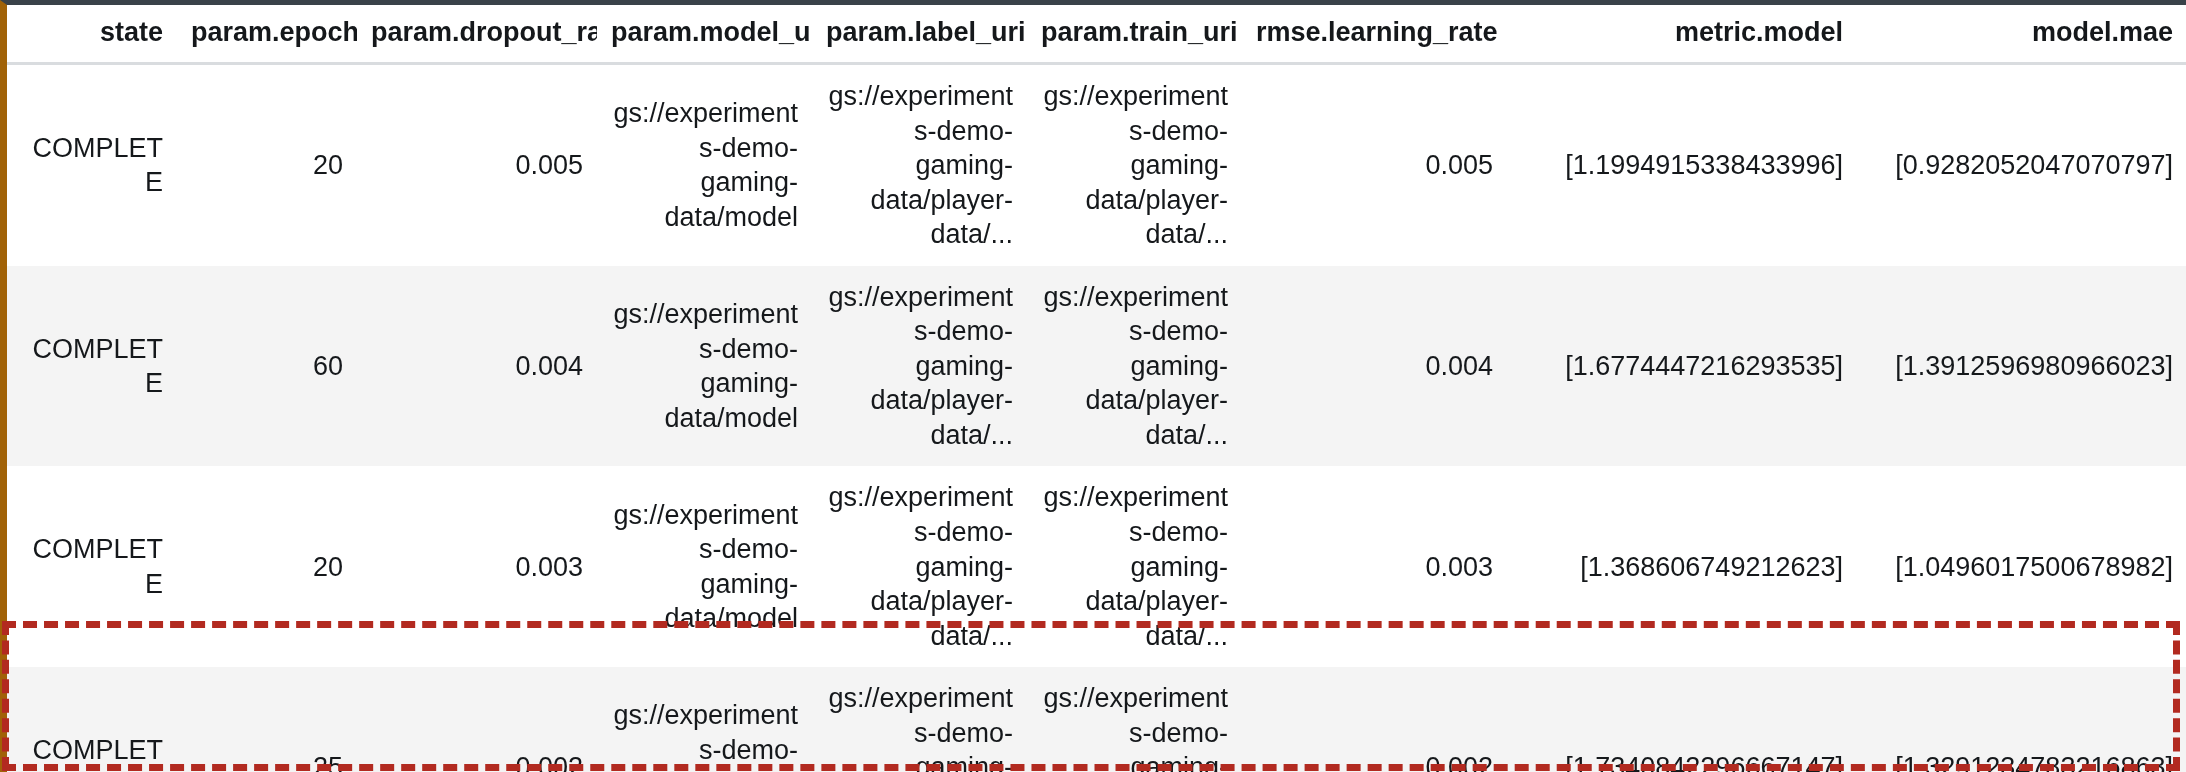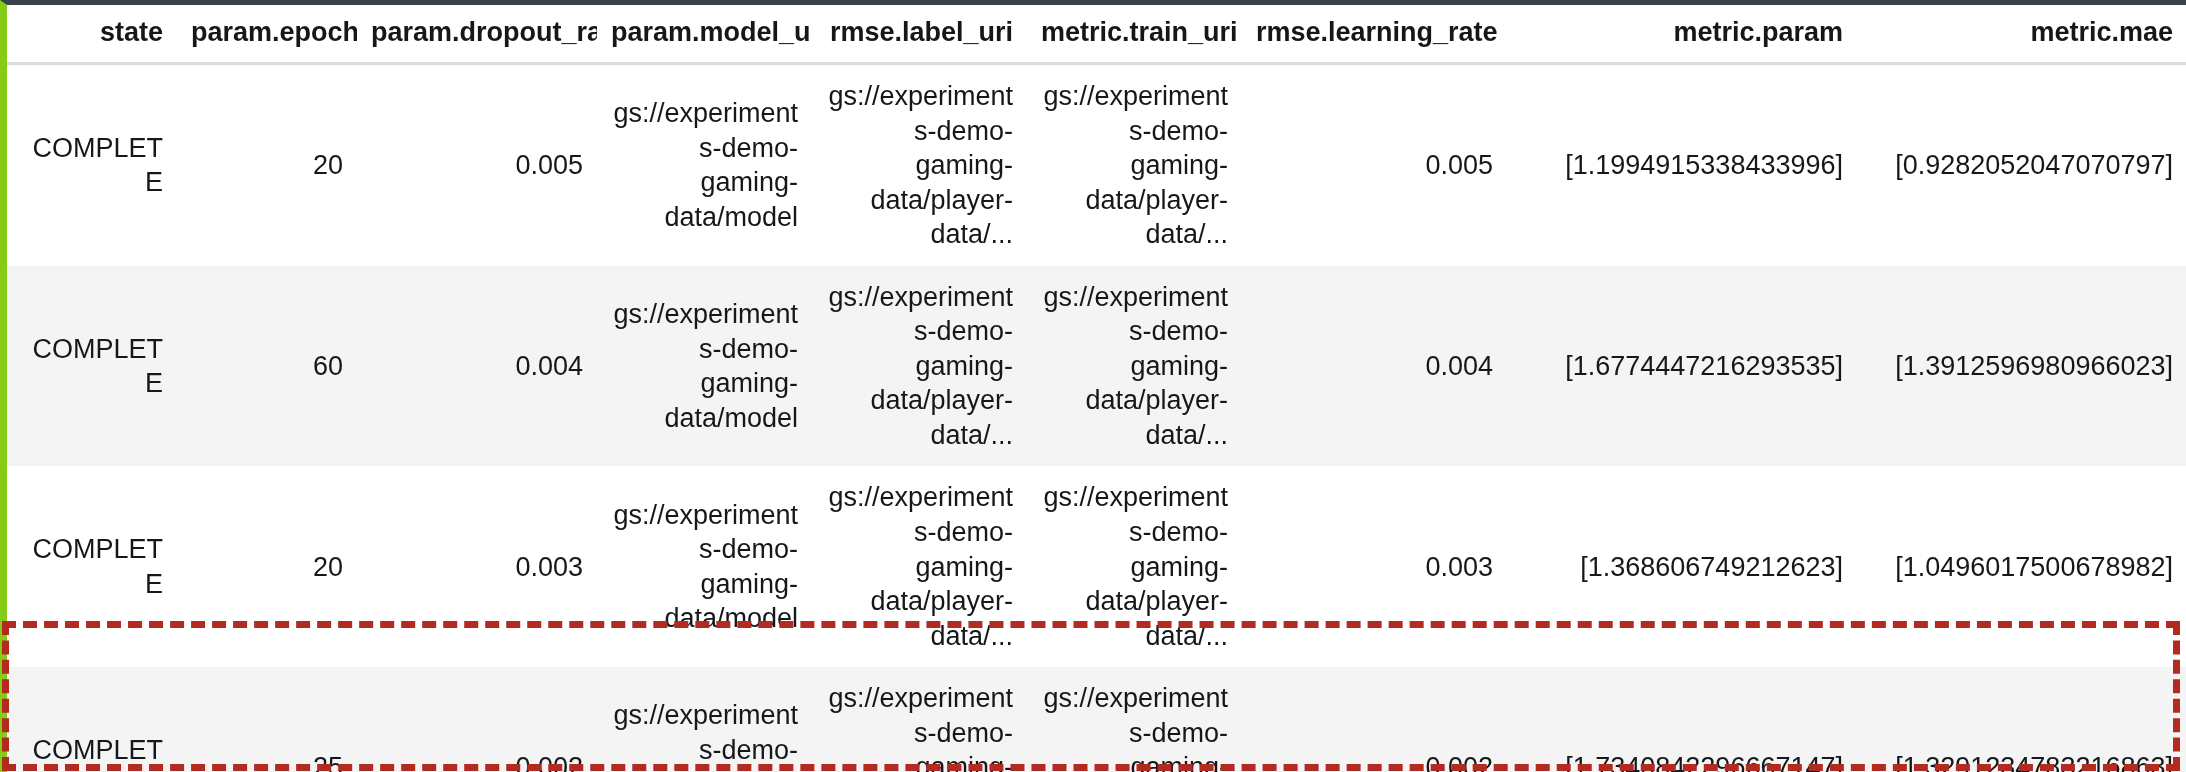--- a/index.html
+++ b/index.html
@@ -23,21 +23,21 @@
   }
 
   
   .table-frame {
     position: absolute;
     left: 0;
     top: 0;
     width: 2186px;
     height: 772px;
     box-sizing: border-box;
-    border-left: 7px solid #84cc16;
+    border-left: 7px solid #a16207;
     border-top: 5px solid #3a4249;
     background: #ffffff;
   }
 
   table.df {
     border-collapse: collapse;
     width: 2179px;
     table-layout: fixed;
     font-size: 27px;
     color: #15181b;
@@ -117,25 +117,25 @@
         <col class="col-lr">
         <col class="col-rmse">
         <col class="col-mae">
       </colgroup>
       <thead>
         <tr>
           <th class="state-cell">state</th>
           <th>param.epochs</th>
           <th>param.dropout_rate</th>
           <th>param.model_uri</th>
-          <th>rmse.label_uri</th>
-          <th>metric.train_uri</th>
+          <th>param.label_uri</th>
+          <th>param.train_uri</th>
           <th>rmse.learning_rate</th>
-          <th>metric.param</th>
-          <th>metric.mae</th>
+          <th>metric.model</th>
+          <th>model.mae</th>
         </tr>
       </thead>
       <tbody>
         <tr class="odd">
           <td class="state-cell">COMPLETE</td>
           <td>20</td>
           <td>0.005</td>
           <td>
               <span class="uri">gs://experiments-demo-gaming-data/model</span>
             </td>

